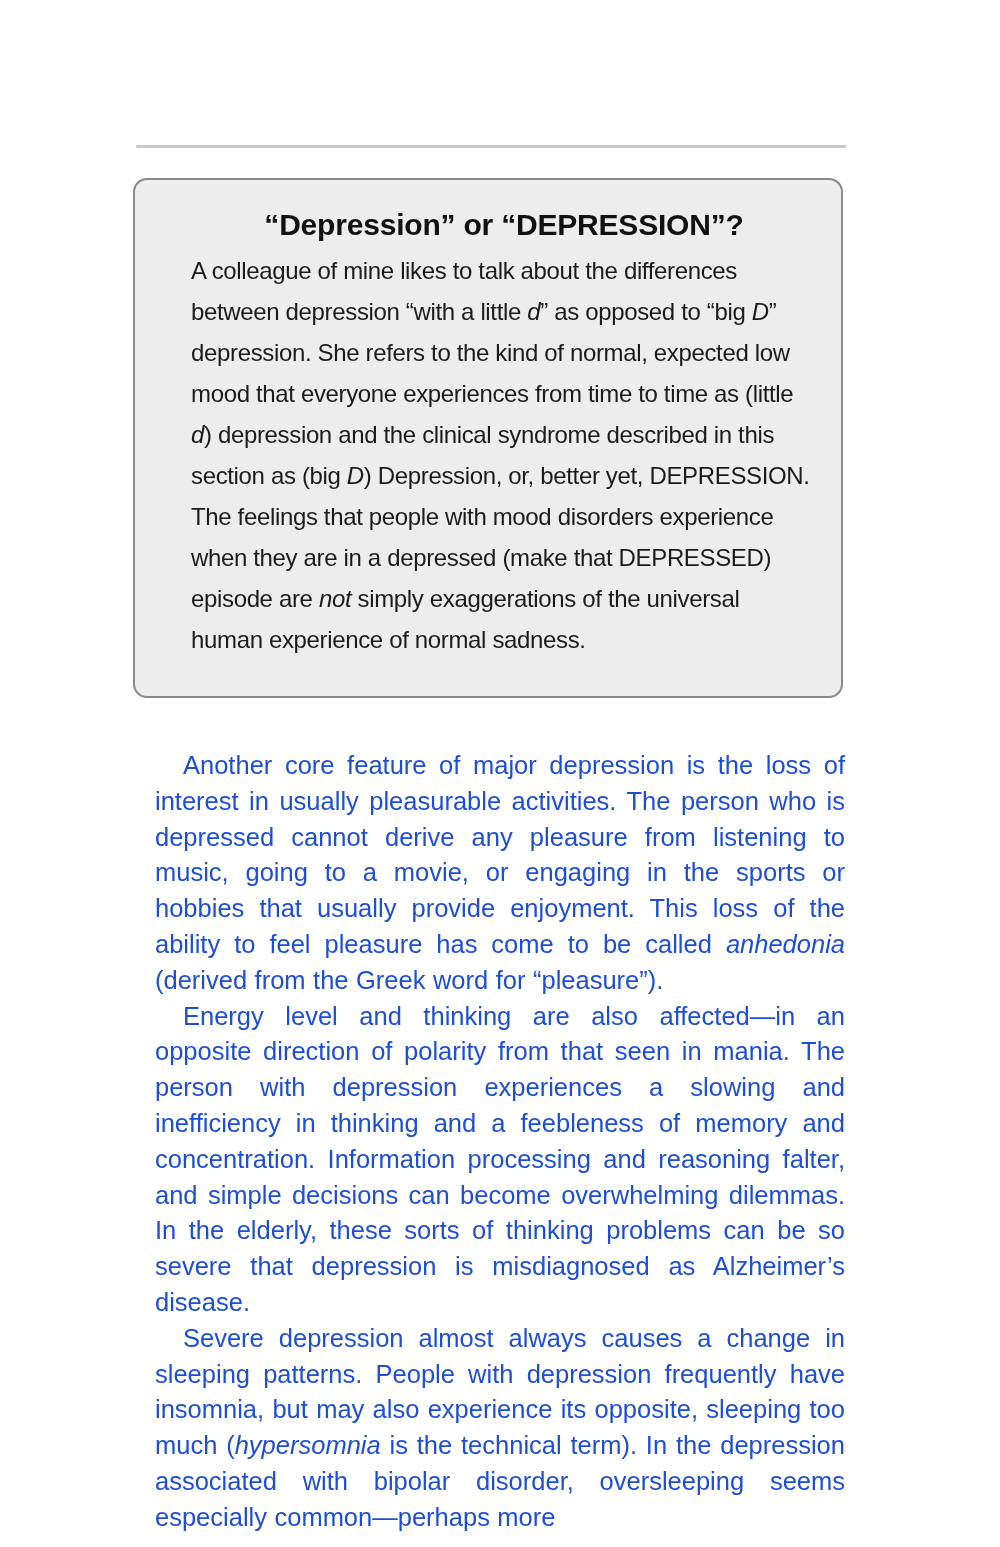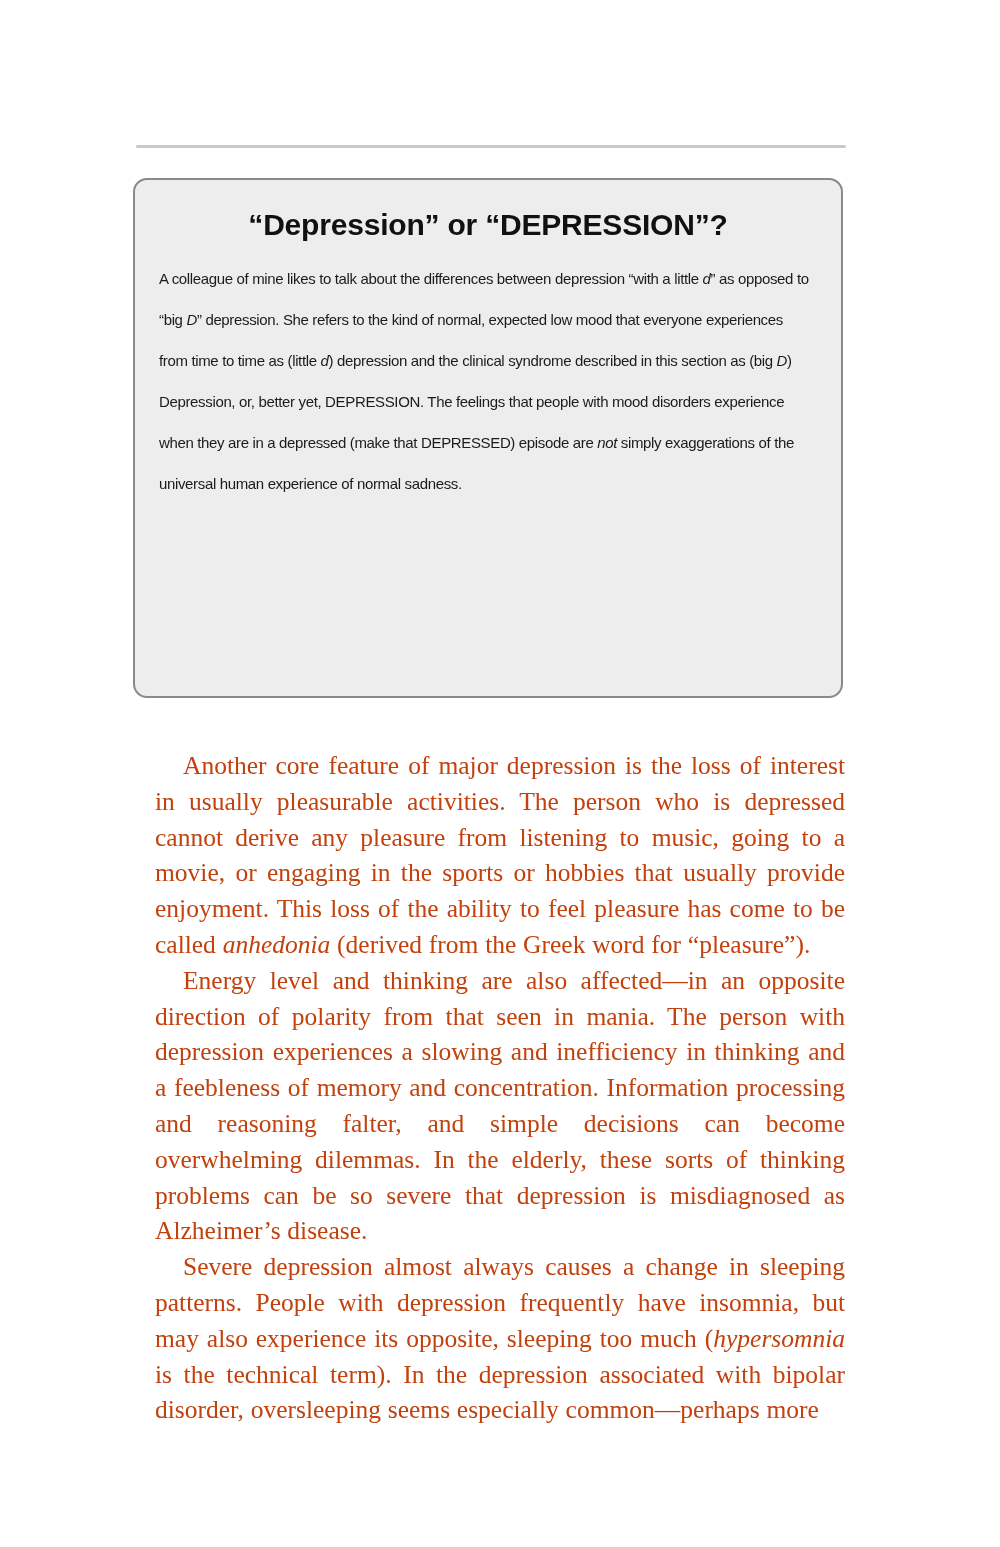--- a/index.html
+++ b/index.html
@@ -55,56 +55,57 @@
   .callout {
     position: absolute;
     left: 133px;
     top: 178px;
     width: 710px;
     height: 520px;
     box-sizing: border-box;
     background: #ededed;
     border: 2.5px solid #8a8a8a;
     border-radius: 14px;
+    padding-left: 32px;
   }
   .callout-title {
     margin: 28px 30px 0 30px;
     text-align: center;
     font-family: "Liberation Sans", sans-serif;
     font-weight: bold;
     font-size: 30px;
     letter-spacing: -0.2px;
     color: #111111;
   }
   .callout-body {
-    margin: 16px 26px 0 24px;
+    margin: 8px 26px 0 24px;
     font-family: "Liberation Sans", sans-serif;
-    font-size: 15px;
+    font-size: 24px;
     line-height: 41px;
     color: #1b1b1b;
     letter-spacing: -0.35px;
   }
   .callout-body i { font-style: italic; }
 
   
   .body-text {
     position: absolute;
     left: 155px;
     top: 748px;
     width: 690px;
   }
   .body-text p {
     margin: 0;
     text-align: justify;
     text-justify: inter-word;
-    font-family: Liberation Serif, serif;
+    font-family: Liberation Sans, sans-serif;
     font-size: 25.5px;
     line-height: 35.8px;
     text-indent: 28px;
-    color: #c2410c;
+    color: #1d4ed8;
     -webkit-hyphens: none;
     hyphens: none;
     word-spacing: 0.4px;
   }
   .body-text p i { font-style: italic; }
   .body-text p:last-child { text-align: justify; }
 </style>
 </head>
 <body>
 

